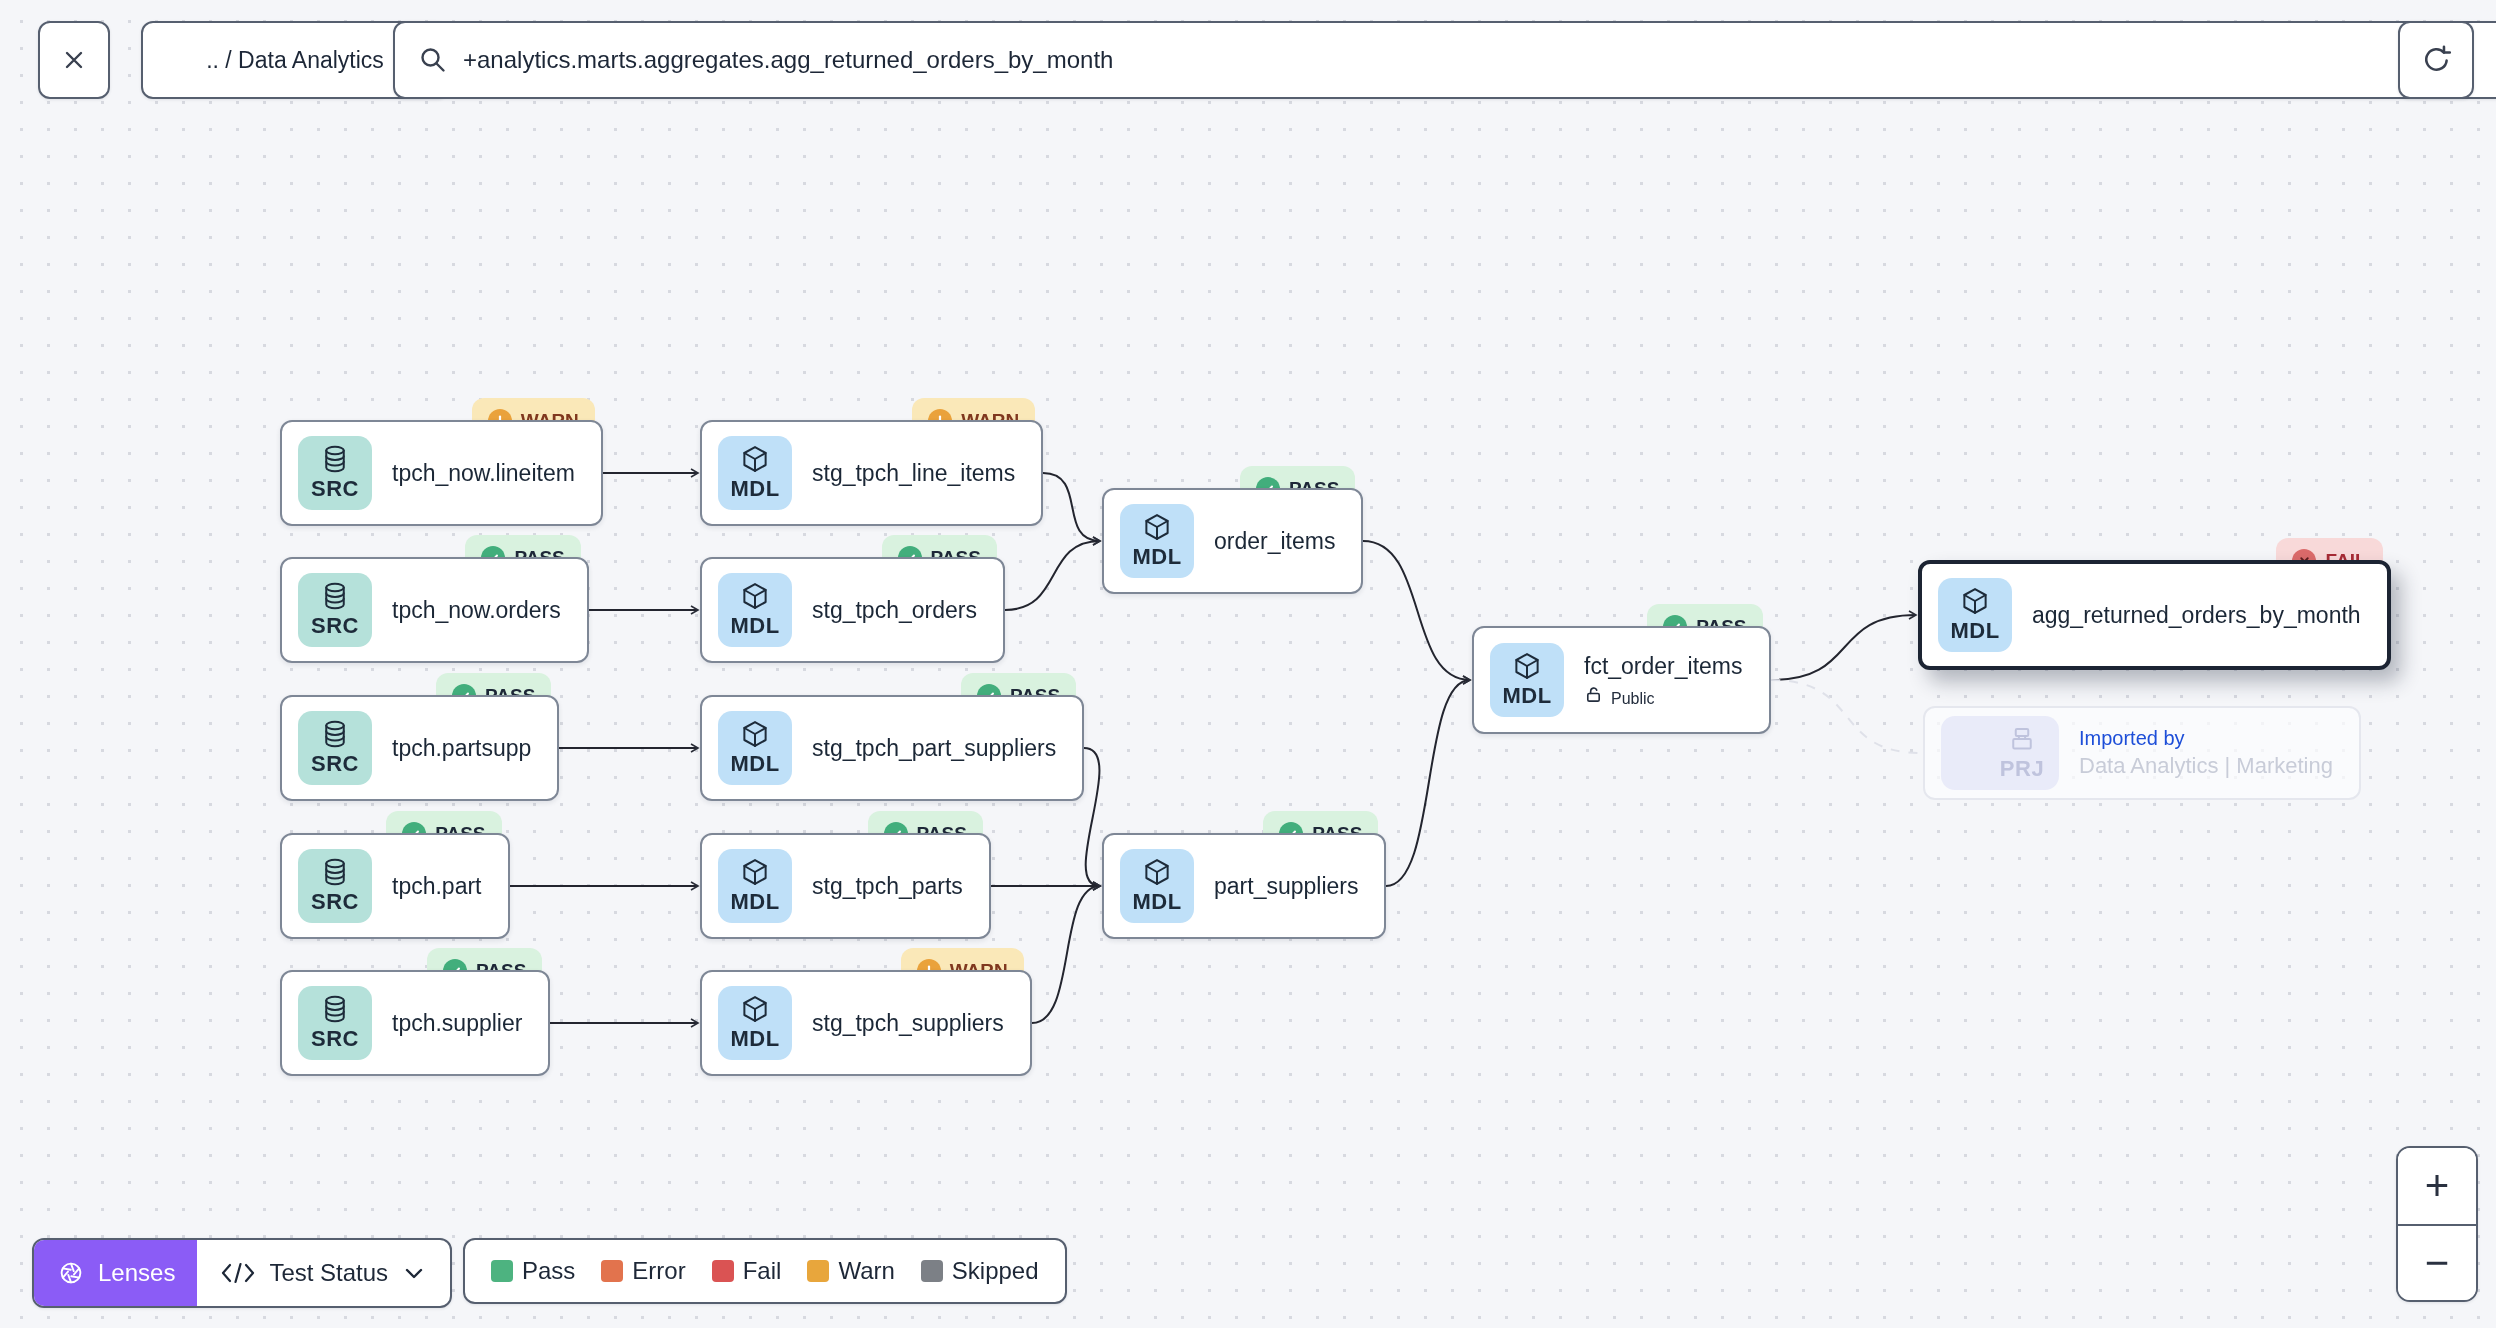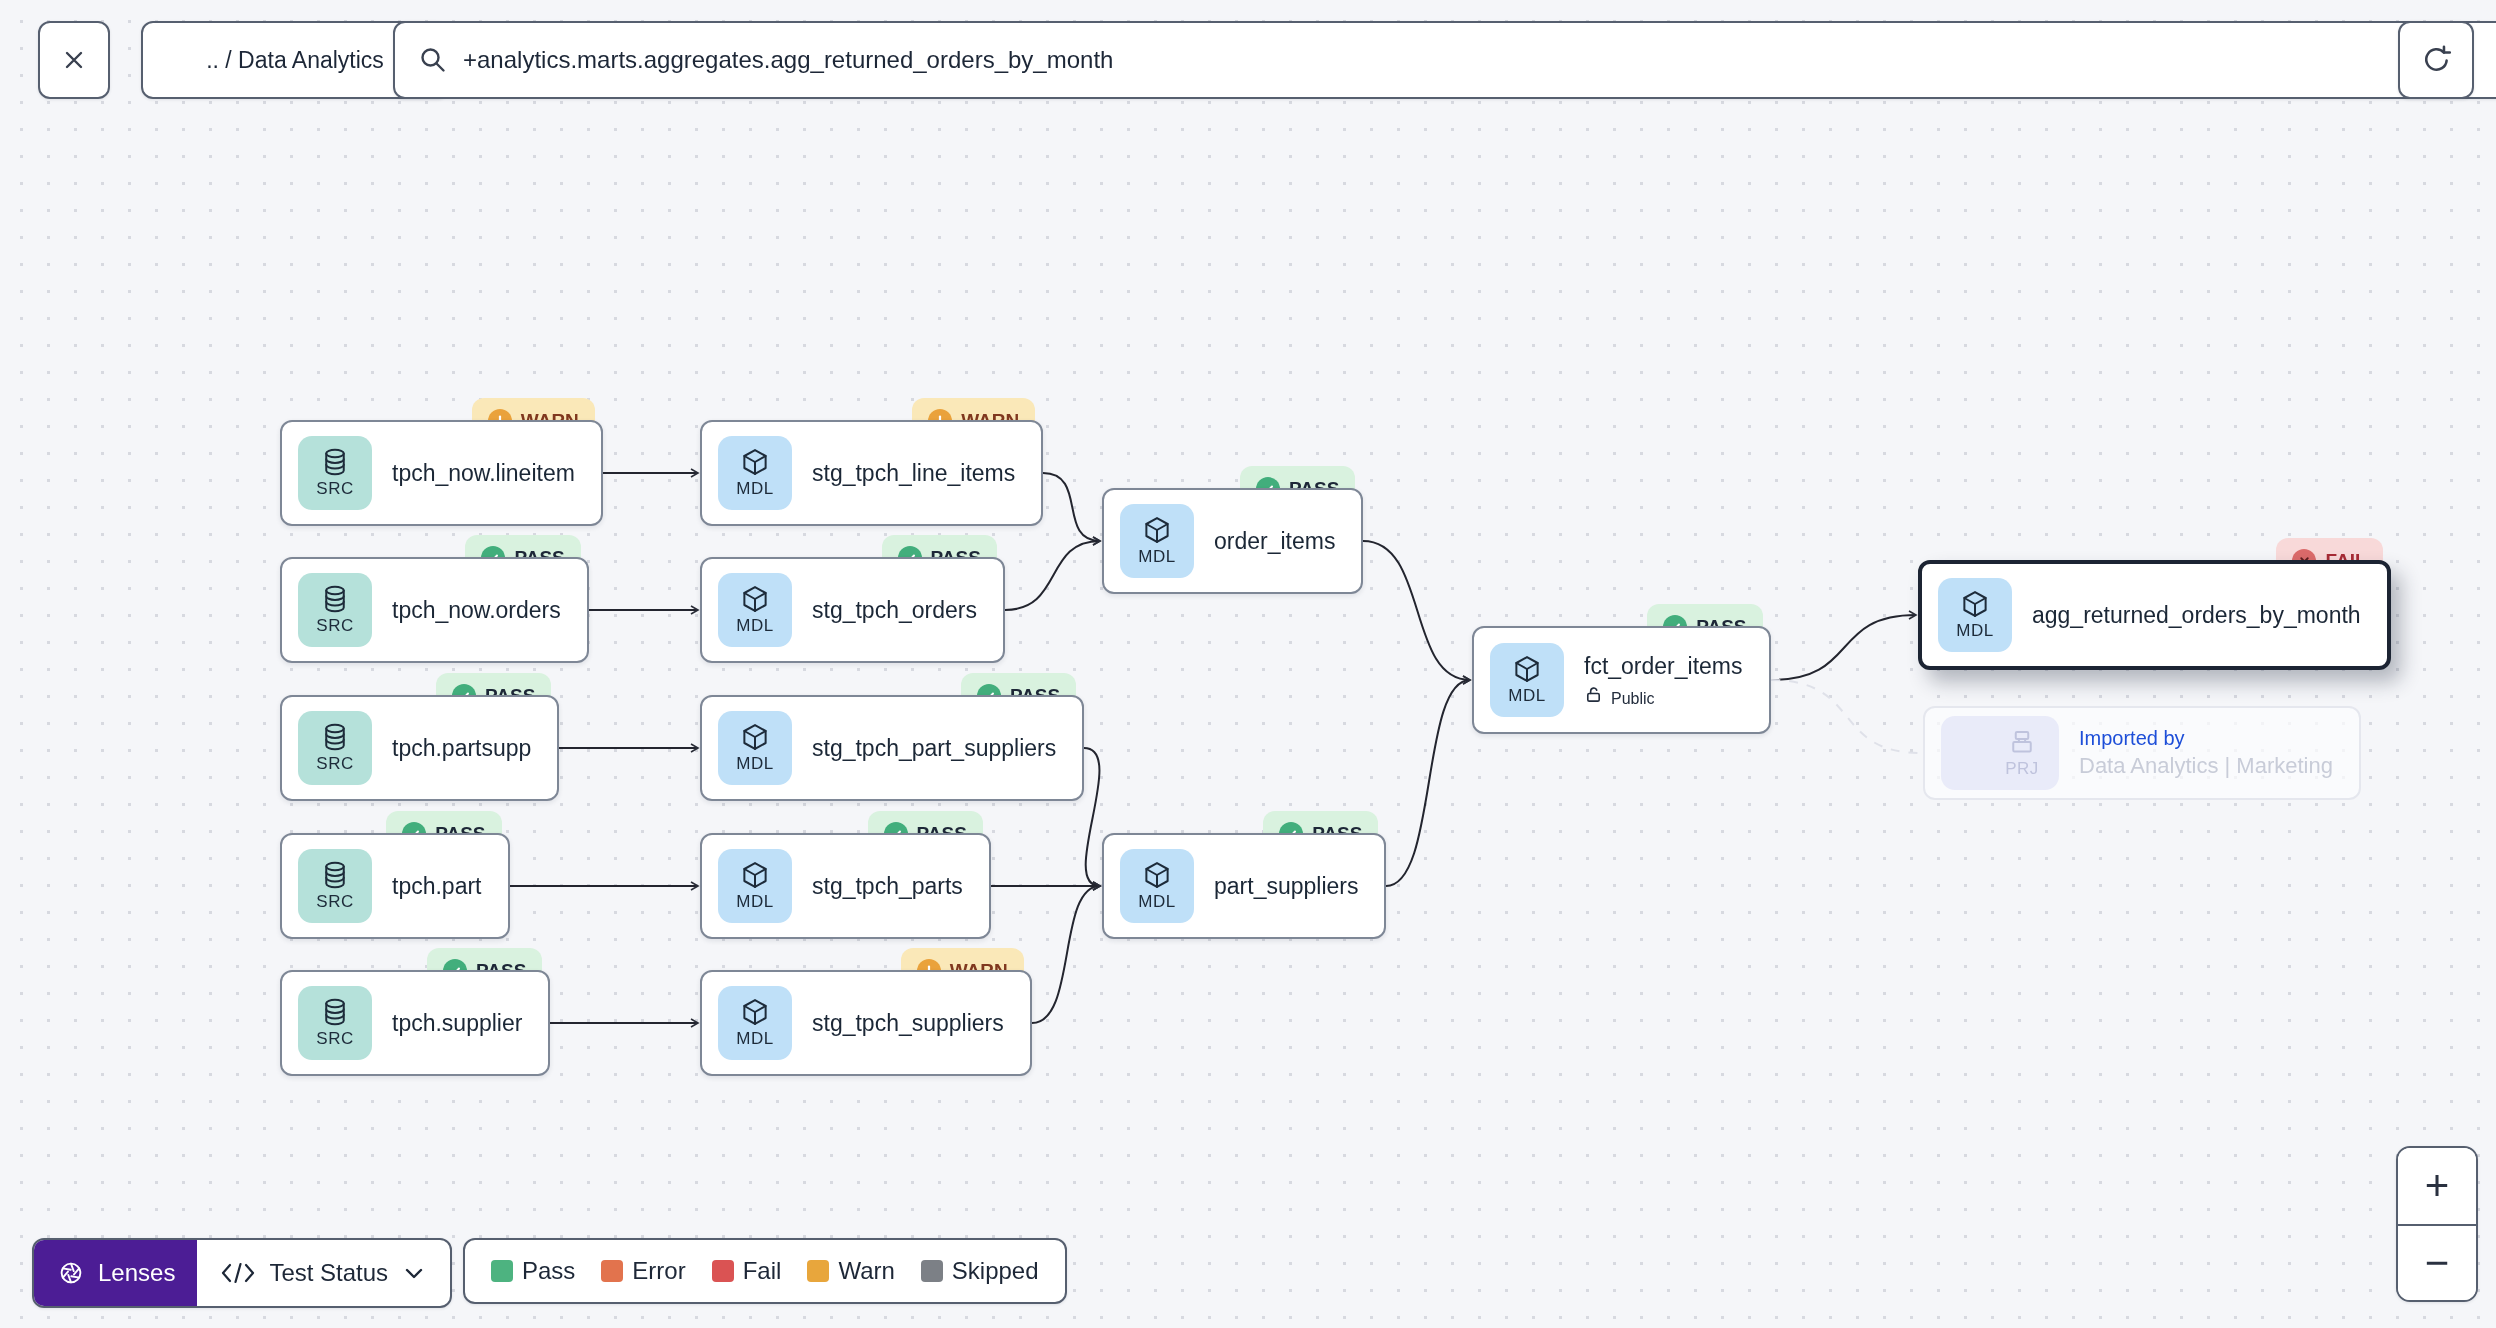--- a/index.html
+++ b/index.html
@@ -41,21 +41,21 @@
     box-shadow:0 2px 5px rgba(25,35,55,.10);white-space:nowrap;cursor:pointer;
   }
   .node.selected .node-box{border:4px solid #1c2433;box-shadow:10px 12px 20px rgba(25,35,55,.30);}
   .node.ghost .node-box{background:rgba(252,252,254,.72);border:2px solid #e5e7ee;box-shadow:none;cursor:default;}
   .chip{
     width:74px;height:74px;border-radius:14px;flex:0 0 auto;
     display:flex;flex-direction:column;align-items:center;justify-content:center;gap:2px;
     color:#1d2b3a;
   }
   .chip svg{display:block;}
-  .chip .kind{font-size:17px;font-weight:400;letter-spacing:.5px;}
+  .chip .kind{font-size:22px;font-weight:700;letter-spacing:.5px;}
   .chip-SRC{background:#b5e1da;}
   .chip-MDL{background:#bfe0f8;}
   .chip-PRJ{background:#e9ebf9;color:#bfc3dd;padding-left:44px;}
   .chip-PRJ .icon-node{stroke:#bfc3dd;}
   .icon-node{stroke:#1d2b3a;stroke-width:1.6;fill:none;stroke-linecap:round;stroke-linejoin:round;}
   .texts{display:flex;flex-direction:column;justify-content:center;}
   .name{font-size:23px;color:#1b2736;}
   .sub{display:flex;align-items:flex-end;gap:8px;font-size:16px;color:#232d3d;margin-top:5px;}
   .gline1{font-size:20px;color:#1d4ed8;}
   .gline2{font-size:22px;color:#c8ccd8;margin-top:3px;}
@@ -72,21 +72,21 @@
   .b-FAIL{background:#f8d9d9;color:#a72b35;}
   .b-FAIL .bicon{background:#db6a6a;}
   
   .controls{position:absolute;z-index:5;}
   .lens-group{
     left:32px;top:1238px;height:66px;display:flex;align-items:stretch;
     border:2px solid #565f6f;border-radius:12px;overflow:hidden;background:#fff;
     box-shadow:0 1px 3px rgba(25,35,55,.10);
   }
   .lens-left{
-    background:#4c1d95;color:#fff;display:flex;align-items:center;gap:12px;
+    background:#8b5cf6;color:#fff;display:flex;align-items:center;gap:12px;
     padding:8px 22px;font-size:24px;cursor:pointer;
   }
   .lens-right{
     display:flex;align-items:center;gap:14px;padding:0 24px;font-size:24px;color:#1d2737;cursor:pointer;
   }
   .legend{
     left:463px;top:1238px;height:66px;box-sizing:border-box;
     display:flex;align-items:center;gap:26px;padding:0 26px;
     background:#fff;border:2px solid #565f6f;border-radius:12px;
     box-shadow:0 1px 3px rgba(25,35,55,.10);font-size:24px;

